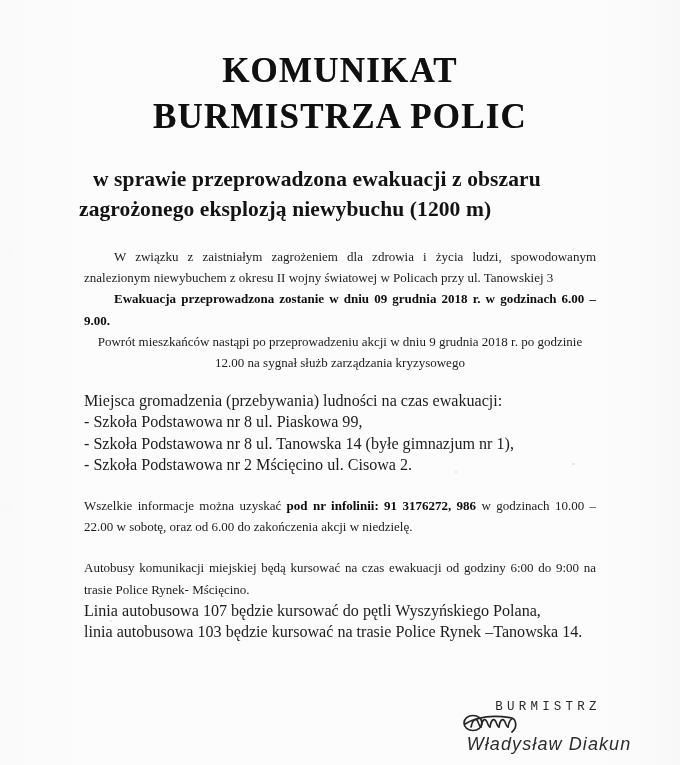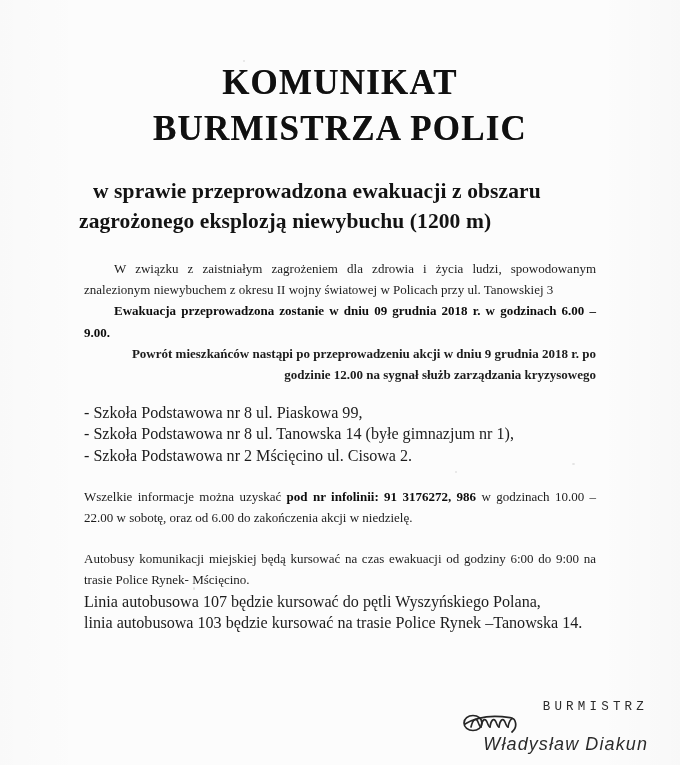--- a/index.html
+++ b/index.html
@@ -20,21 +20,21 @@
     width: 680px;
     height: 765px;
     background:
       linear-gradient(90deg, rgba(0,0,0,0.012) 0%, rgba(0,0,0,0) 12%, rgba(0,0,0,0) 88%, rgba(0,0,0,0.015) 100%),
       #fcfcfc;
     box-sizing: border-box;
   }
 
   
   .title-block {
-    padding-top: 60px;
+    padding-top: 48px;
     text-align: center;
   }
   .title-line {
     font-weight: bold;
     font-size: 35px;
     line-height: 46px;
     letter-spacing: 1.2px;
     color: #101010;
     text-shadow: 0 0 0.6px rgba(0,0,0,0.55);
   }
@@ -61,40 +61,40 @@
   }
   p.para {
     margin: 0;
     font-size: 13px;
     line-height: 21.2px;
     text-align: justify;
     text-justify: inter-word;
     color: #1c1c1c;
   }
   p.para.indent { text-indent: 30px; }
-  p.para.last-left { text-align: right; font-weight: bold; }
+  p.para.last-left { text-align: center; }
   .gap-md { height: 17px; }
   .gap-lg { height: 20px; }
   b.strong { font-weight: bold; color: #0d0d0d; }
 
   .list-line {
     margin: 0;
     font-size: 16.1px;
     line-height: 21.2px;
     text-align: left;
     color: #1c1c1c;
   }
 
   
   .signature-block {
     position: absolute;
     left: 448px;
     top: 700px;
     width: 200px;
-    text-align: right;
+    text-align: center;
   }
   .sig-role {
     font-family: "Liberation Mono", "DejaVu Sans Mono", monospace;
     font-size: 12.5px;
     letter-spacing: 4.2px;
     color: #2a2a2a;
     white-space: nowrap;
   }
   .sig-scrawl {
     position: relative;
@@ -147,20 +147,21 @@
 
     <p class="para indent">W związku z zaistniałym zagrożeniem dla zdrowia i życia ludzi, spowodowanym znalezionym niewybuchem z okresu II wojny światowej w Policach przy ul. Tanowskiej 3</p>
 
 
     <p class="para indent"><b class="strong">Ewakuacja przeprowadzona zostanie w dniu 09 grudnia 2018 r. w godzinach 6.00 – 9.00.</b></p>
 
     <p class="para last-left">Powrót mieszkańców nastąpi po przeprowadzeniu akcji w dniu 9 grudnia 2018 r. po godzinie 12.00 na sygnał służb zarządzania kryzysowego</p>
 
     <div class="gap-md"></div>
 
+    <p class="list-line">Miejsca gromadzenia (przebywania) ludności na czas ewakuacji:</p>
     <p class="list-line">- Szkoła Podstawowa nr 8 ul. Piaskowa 99,</p>
     <p class="list-line">- Szkoła Podstawowa nr 8 ul. Tanowska 14 (byłe gimnazjum nr 1),</p>
     <p class="list-line">- Szkoła Podstawowa nr 2 Mścięcino ul. Cisowa 2.</p>
 
     <div class="gap-lg"></div>
 
     <p class="para"><span>Wszelkie informacje można uzyskać </span><b class="strong">pod nr infolinii: 91 3176272, 986</b><span> w godzinach 10.00 – 22.00 w sobotę, oraz od 6.00 do zakończenia akcji w niedzielę.</span></p>
 
     <div class="gap-lg"></div>
 

